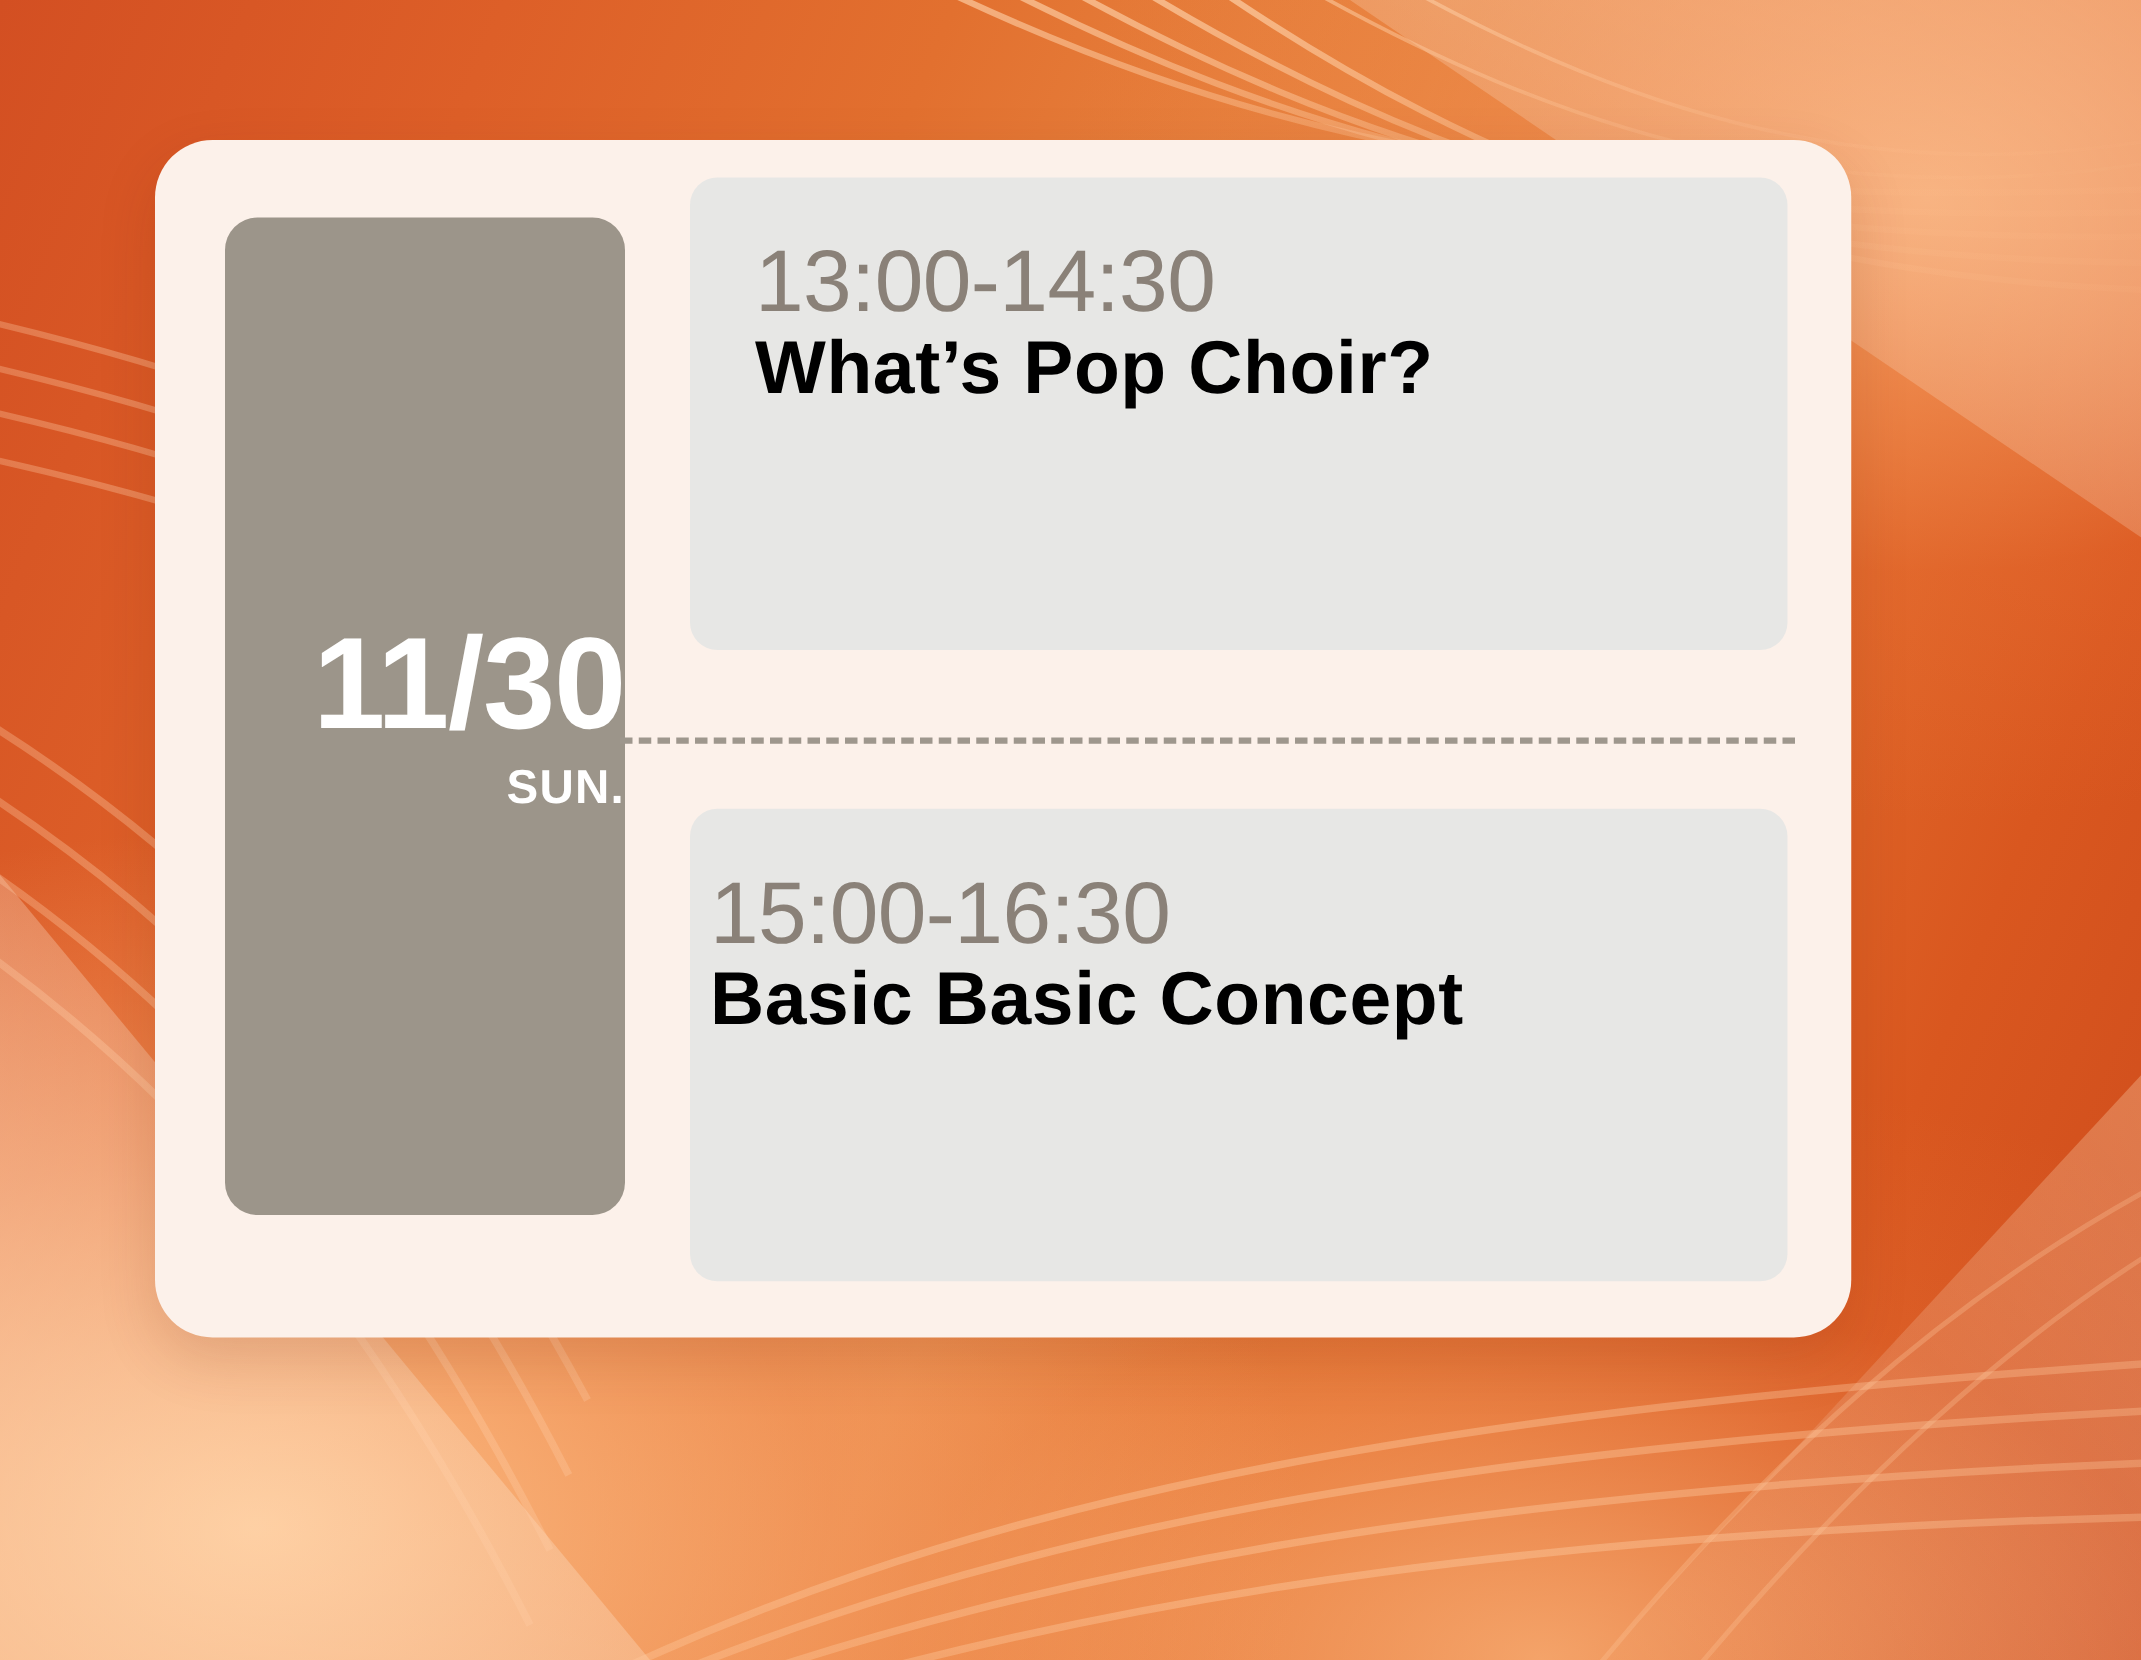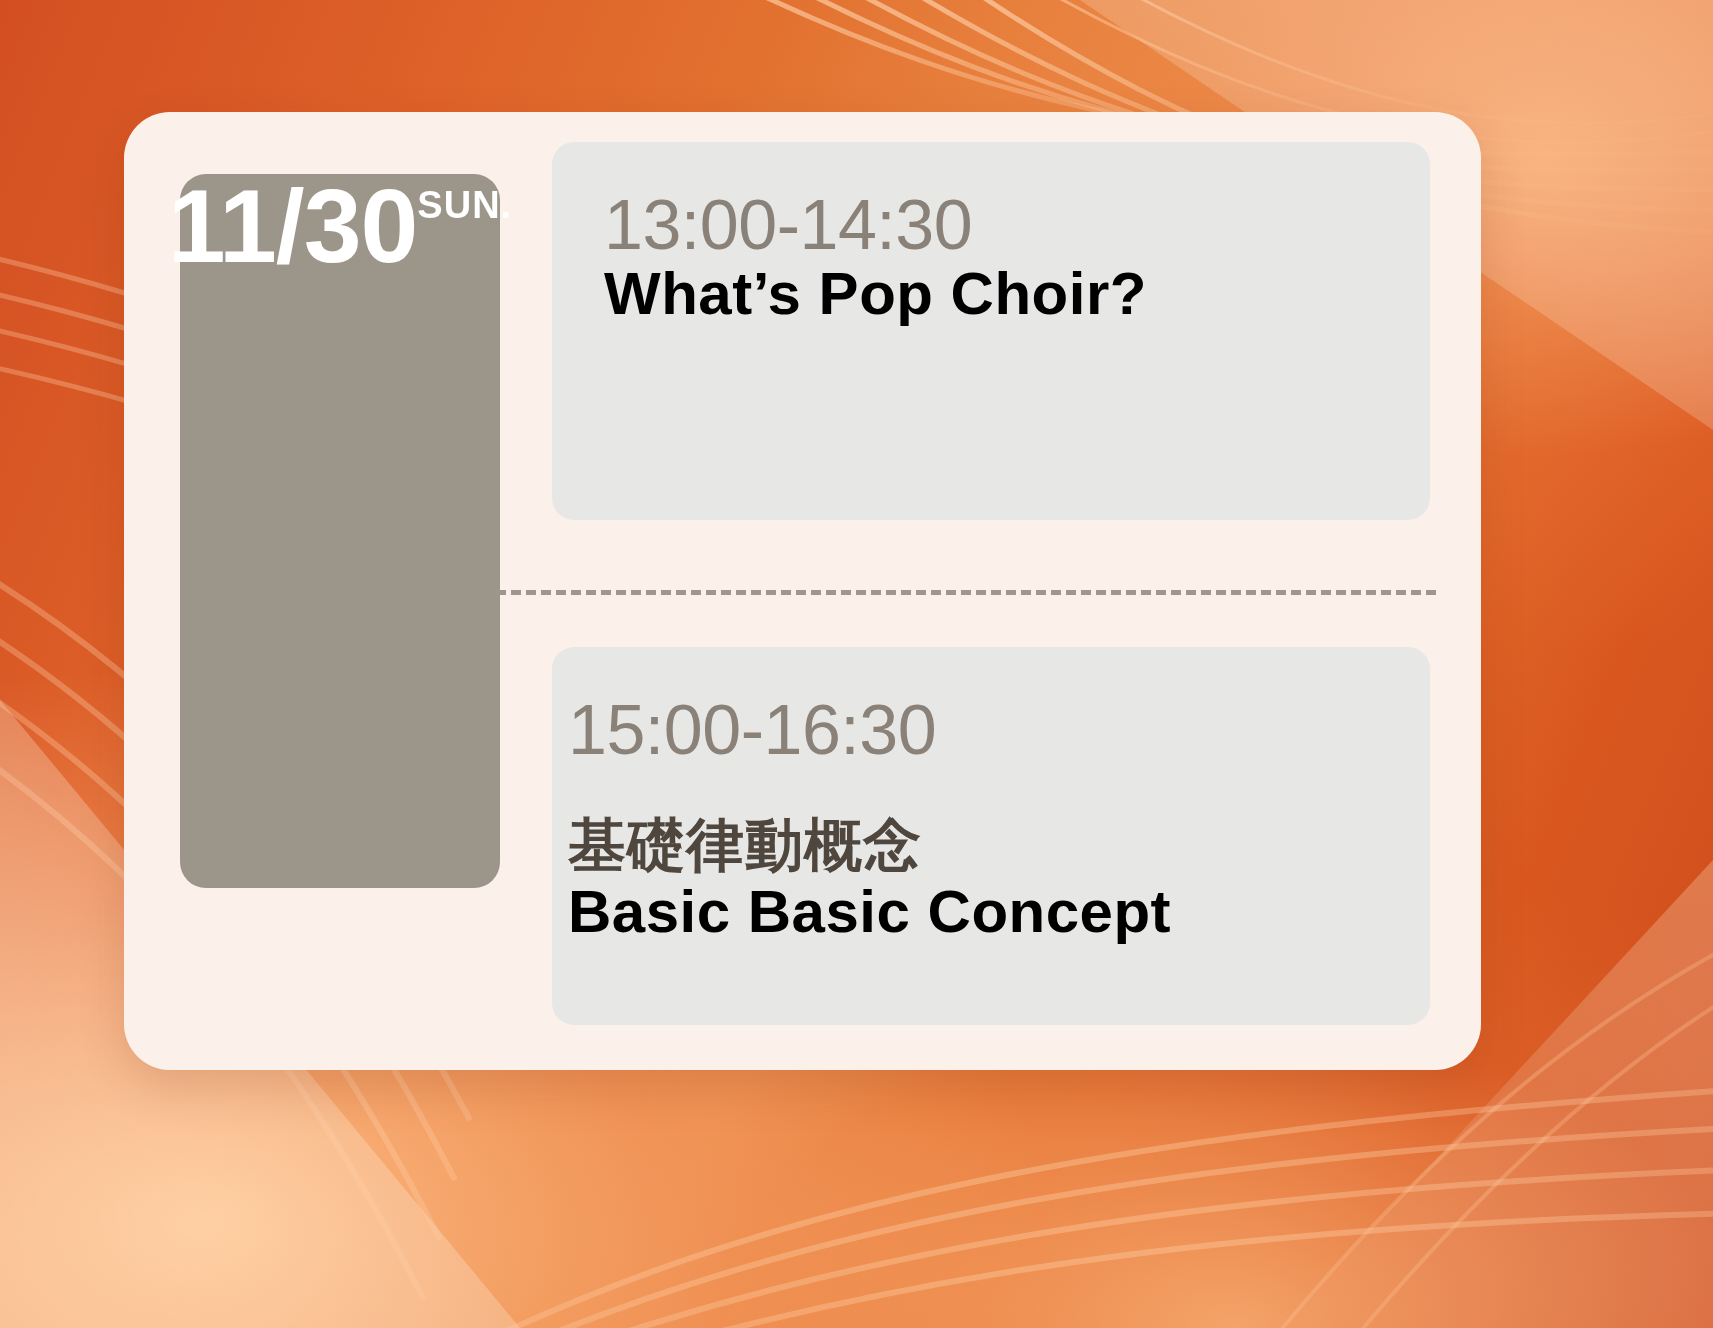--- a/index.html
+++ b/index.html
@@ -38,26 +38,26 @@
     border-radius: 46px;
     box-shadow: 0 18px 46px rgba(120,40,10,0.16);
   }
 
   
   .date-panel {
     position: absolute;
     left: 56px;
     top: 62px;
     width: 320px;
-    height: 714px;
+    height: 798px;
     background: #9c958a;
     border-radius: 26px;
     display: flex;
-    flex-direction: row;
-    align-items: flex-start;
+    flex-direction: column;
+    align-items: flex-end;
     justify-content: center;
     color: #ffffff;
   }
   .date-main {
     font-size: 104px;
     font-weight: 700;
     line-height: 1.0;
     letter-spacing: -1px;
     white-space: nowrap;
   }
@@ -203,21 +203,20 @@
 
     <div class="events">
 
       <div class="event event-1">
         <div class="event-time">13:00-14:30</div>
         <div class="event-title-en">What’s Pop Choir?</div>
       </div>
 
       <div class="event event-2">
         <div class="event-time">15:00-16:30</div>
-        <div class="event-title-zh">基礎律動概念</div>
         <div class="event-title-en">Basic Basic Concept</div>
       </div>
 
     </div>
 
     <div class="divider"></div>
 
   </div>
 </div>
 

